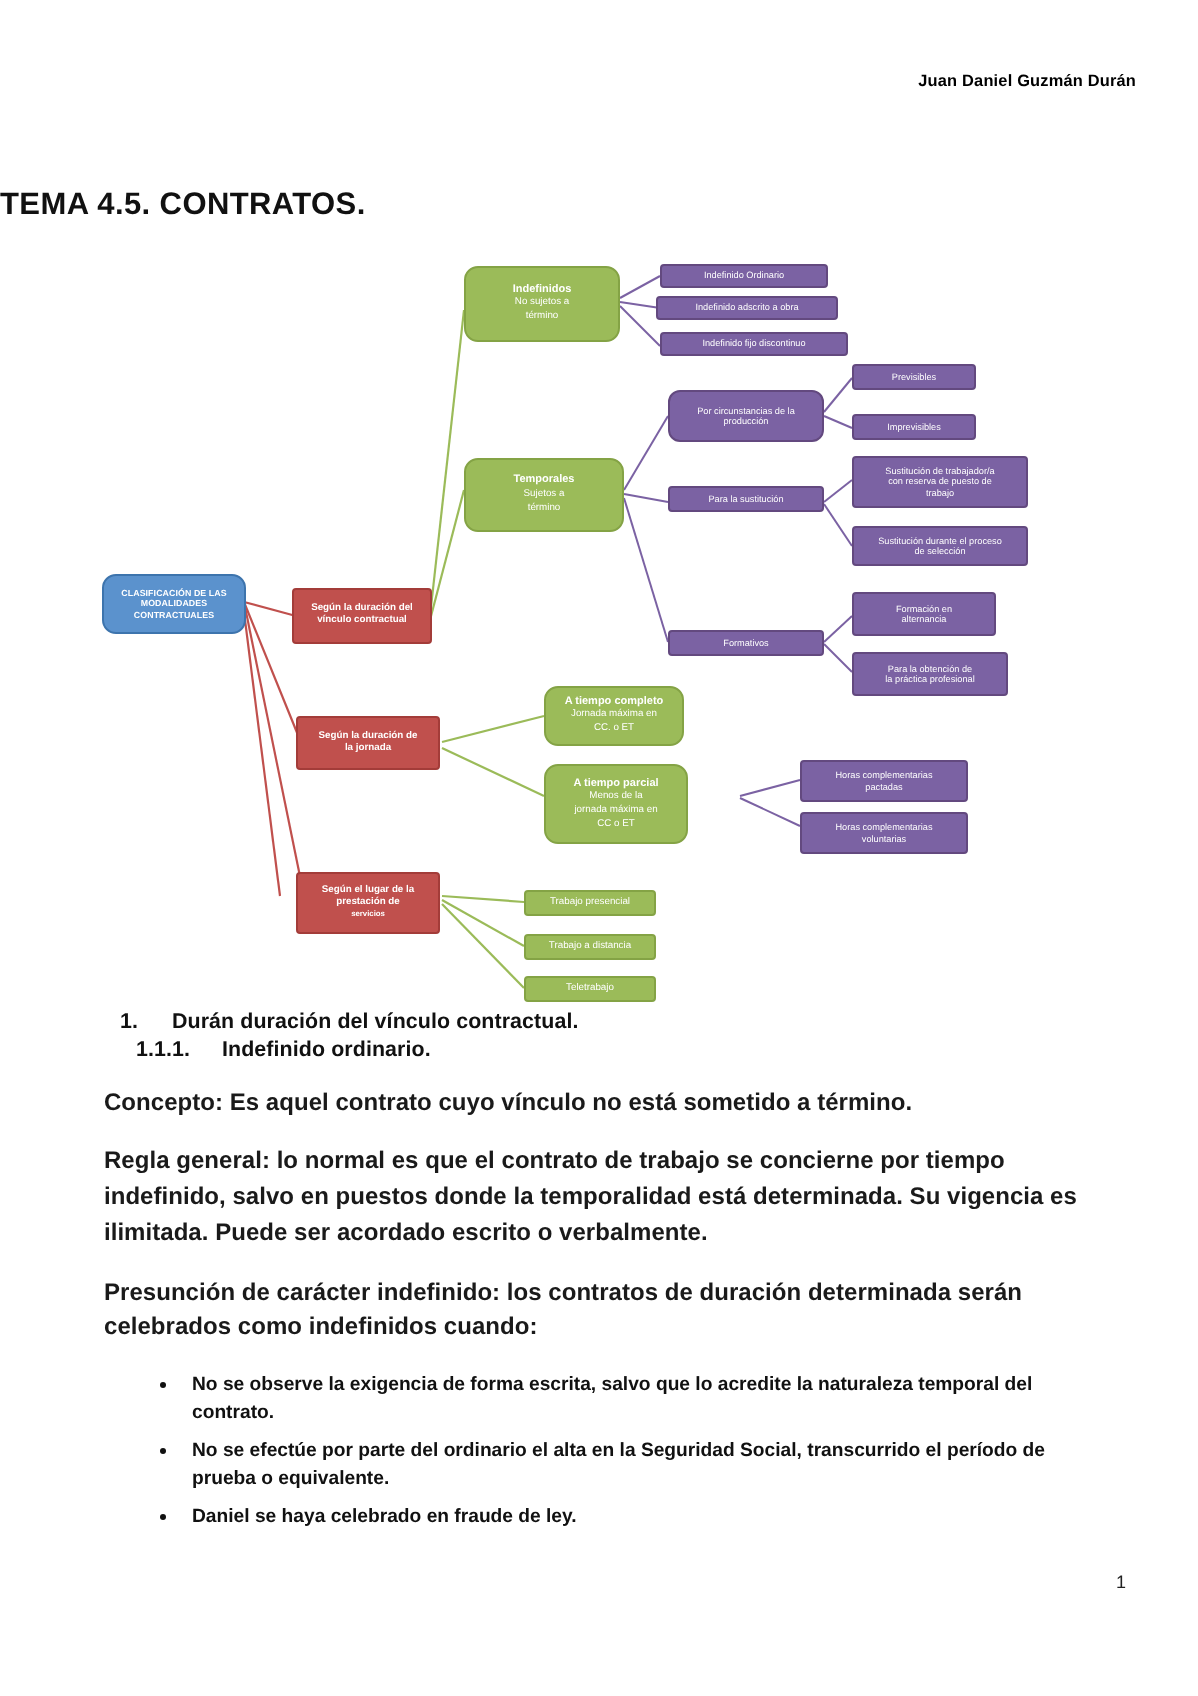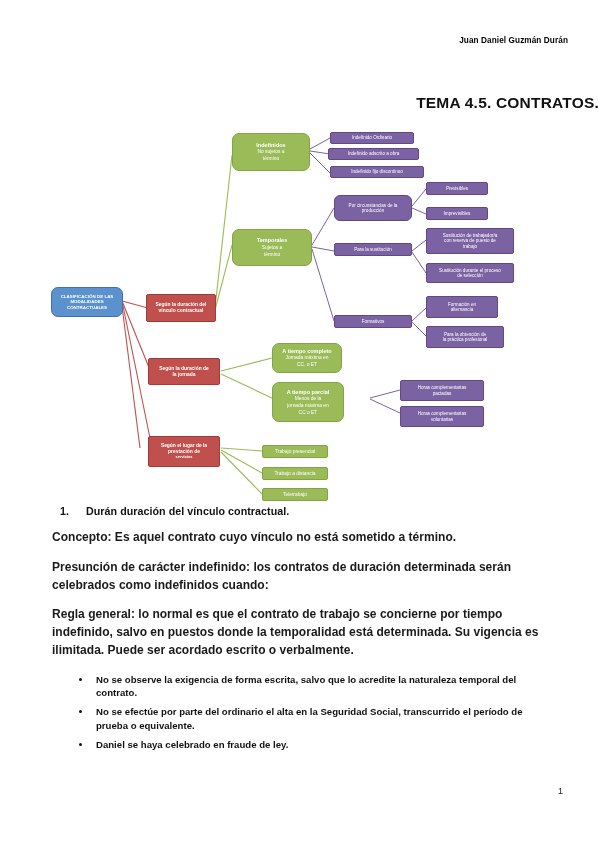--- a/index.html
+++ b/index.html
@@ -26,21 +26,21 @@
     font-size: 8.2px;
     font-weight: bold;
     letter-spacing: 0.1px;
     color: #000;
   }
   .doc-title {
     position: absolute;
     top: 94px;
     left: 0;
     width: 599px;
-    text-align: right;
+    text-align: left;
     font-size: 15.5px;
     font-weight: bold;
     letter-spacing: 0.2px;
     color: #111;
   }
   
   .diagram {
     position: absolute;
     left: 0;
     top: 118px;
@@ -320,24 +320,28 @@
       <span class="t1">Teletrabajo</span>
     </div>
   </div>
 
   <div class="body-text">
 
     <div class="h-row lvl1">
       <span class="num">1.</span>
       <span>Durán duración del vínculo contractual.</span>
     </div>
+    <div class="h-row lvl3">
+      <span class="num">1.1.1.</span>
+      <span>Indefinido ordinario.</span>
+    </div>
 
     <p class="para">Concepto: Es aquel contrato cuyo vínculo no está sometido a término.</p>
+    <p class="para">Regla general: lo normal es que el contrato de trabajo se concierne por tiempo indefinido, salvo en puestos donde la temporalidad está determinada. Su vigencia es ilimitada. Puede ser acordado escrito o verbalmente.</p>
     <p class="para">Presunción de carácter indefinido: los contratos de duración determinada serán celebrados como indefinidos cuando:</p>
-    <p class="para">Regla general: lo normal es que el contrato de trabajo se concierne por tiempo indefinido, salvo en puestos donde la temporalidad está determinada. Su vigencia es ilimitada. Puede ser acordado escrito o verbalmente.</p>
 
     <ul class="bullets">
       <li>No se observe la exigencia de forma escrita, salvo que lo acredite la naturaleza temporal del contrato.</li>
       <li>No se efectúe por parte del ordinario el alta en la Seguridad Social, transcurrido el período de prueba o equivalente.</li>
       <li>Daniel se haya celebrado en fraude de ley.</li>
     </ul>
   </div>
 
   <div class="page-num">1</div>
 

